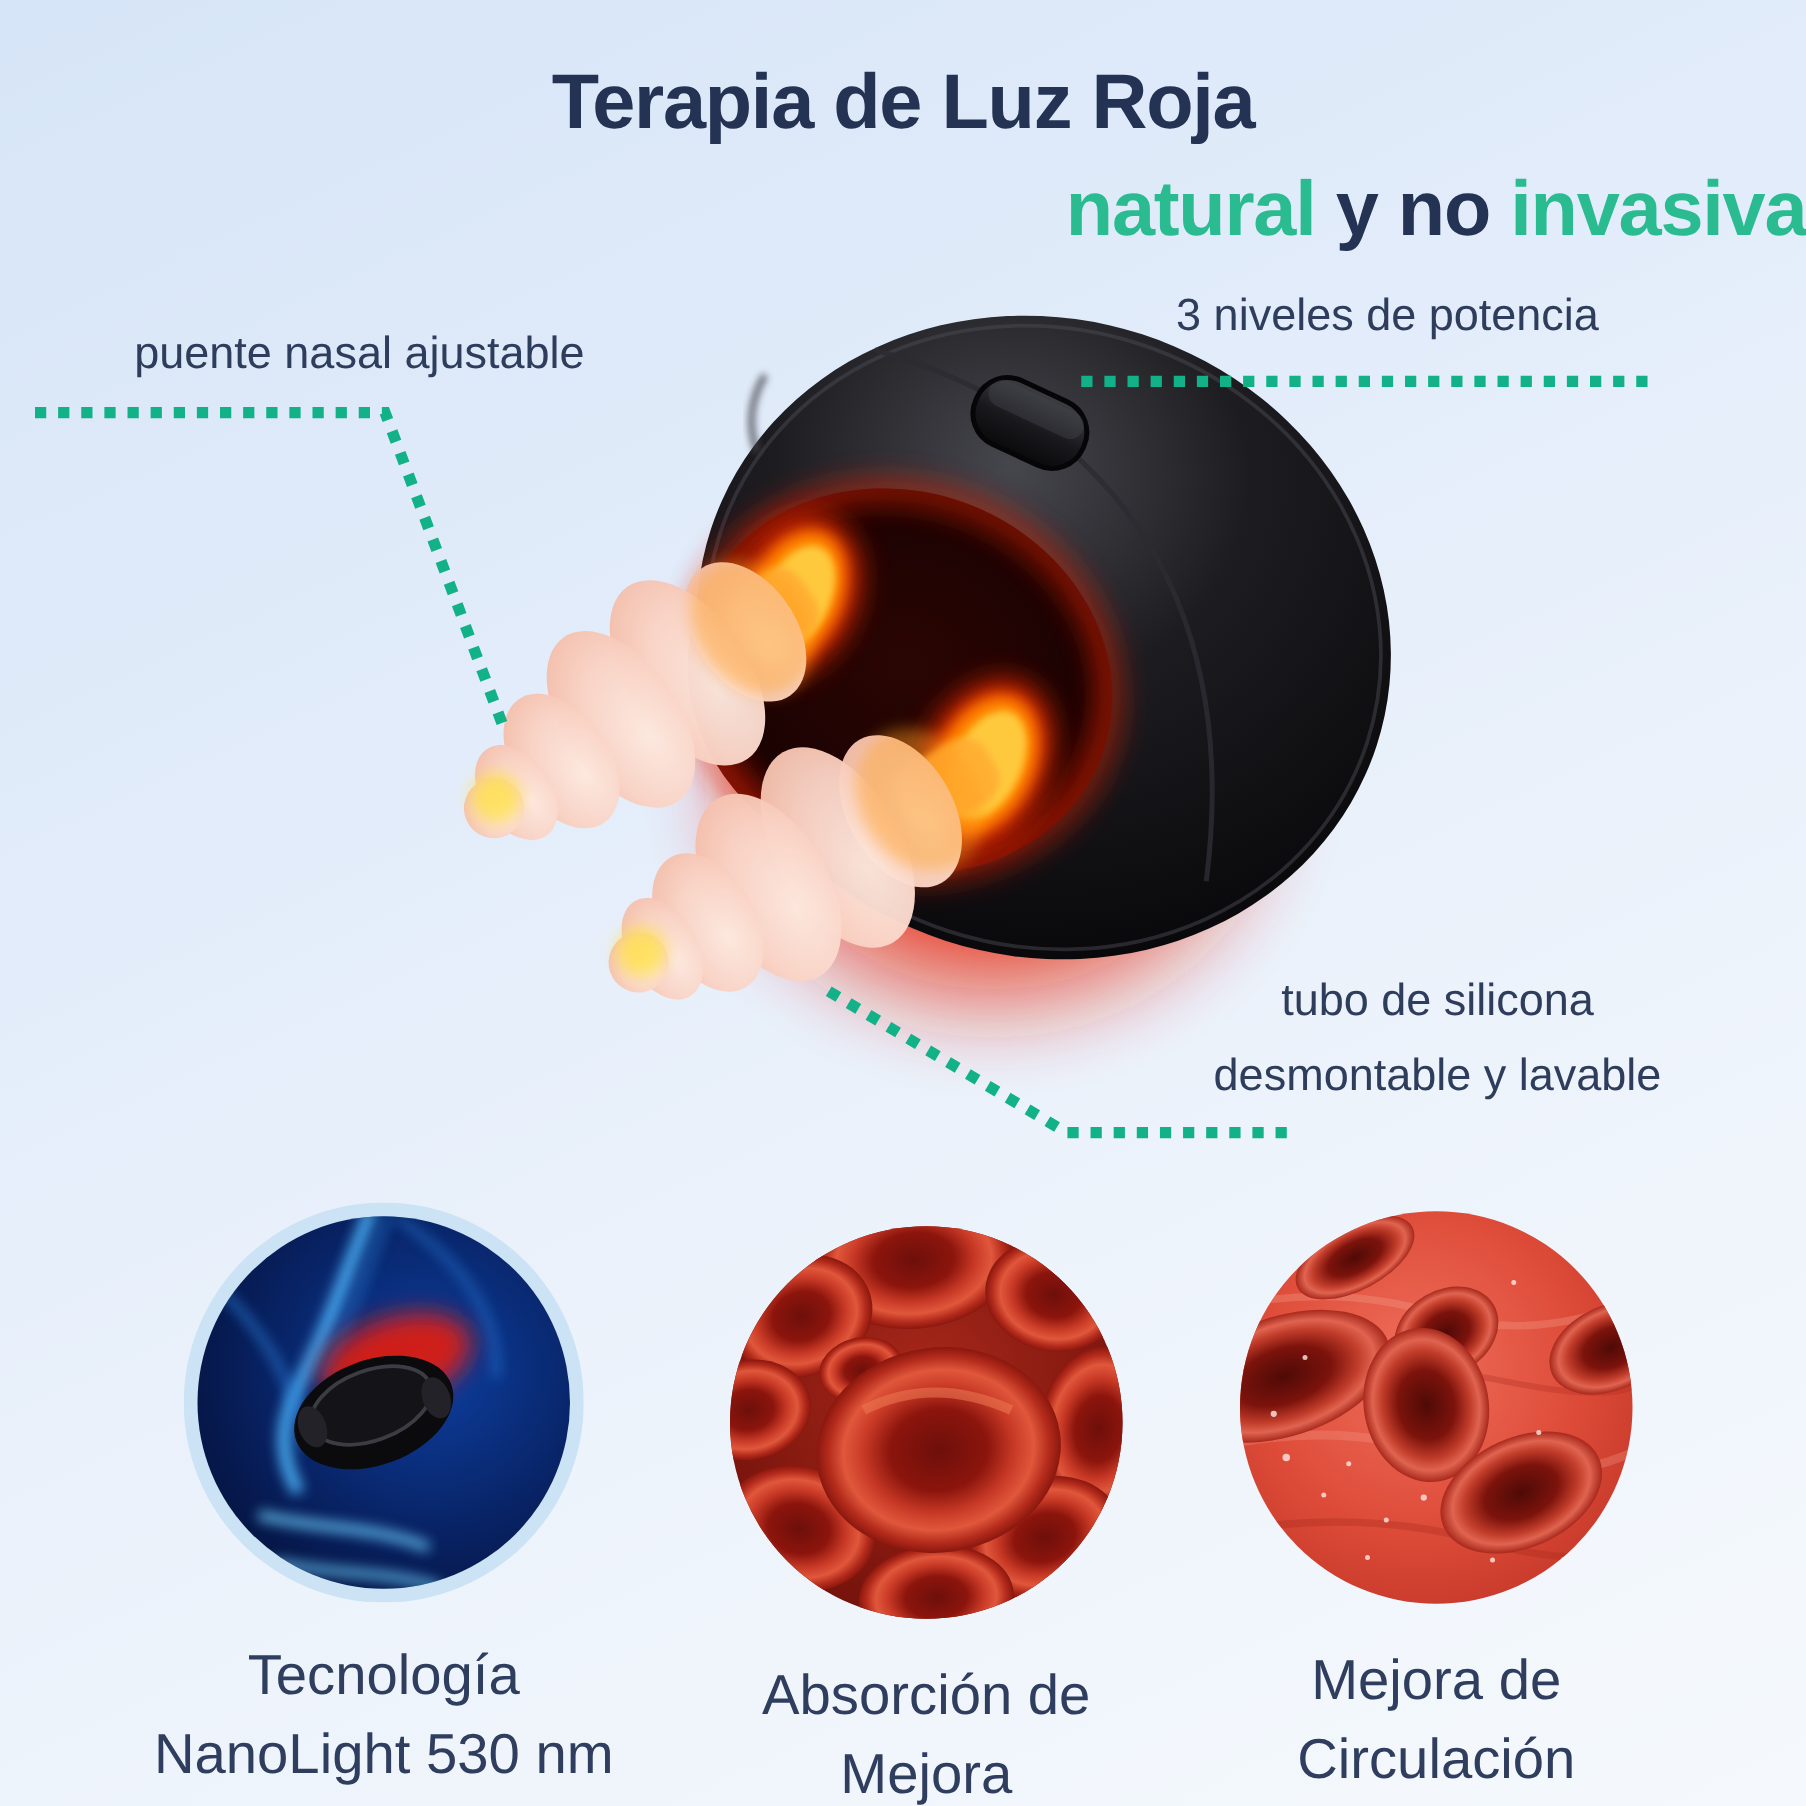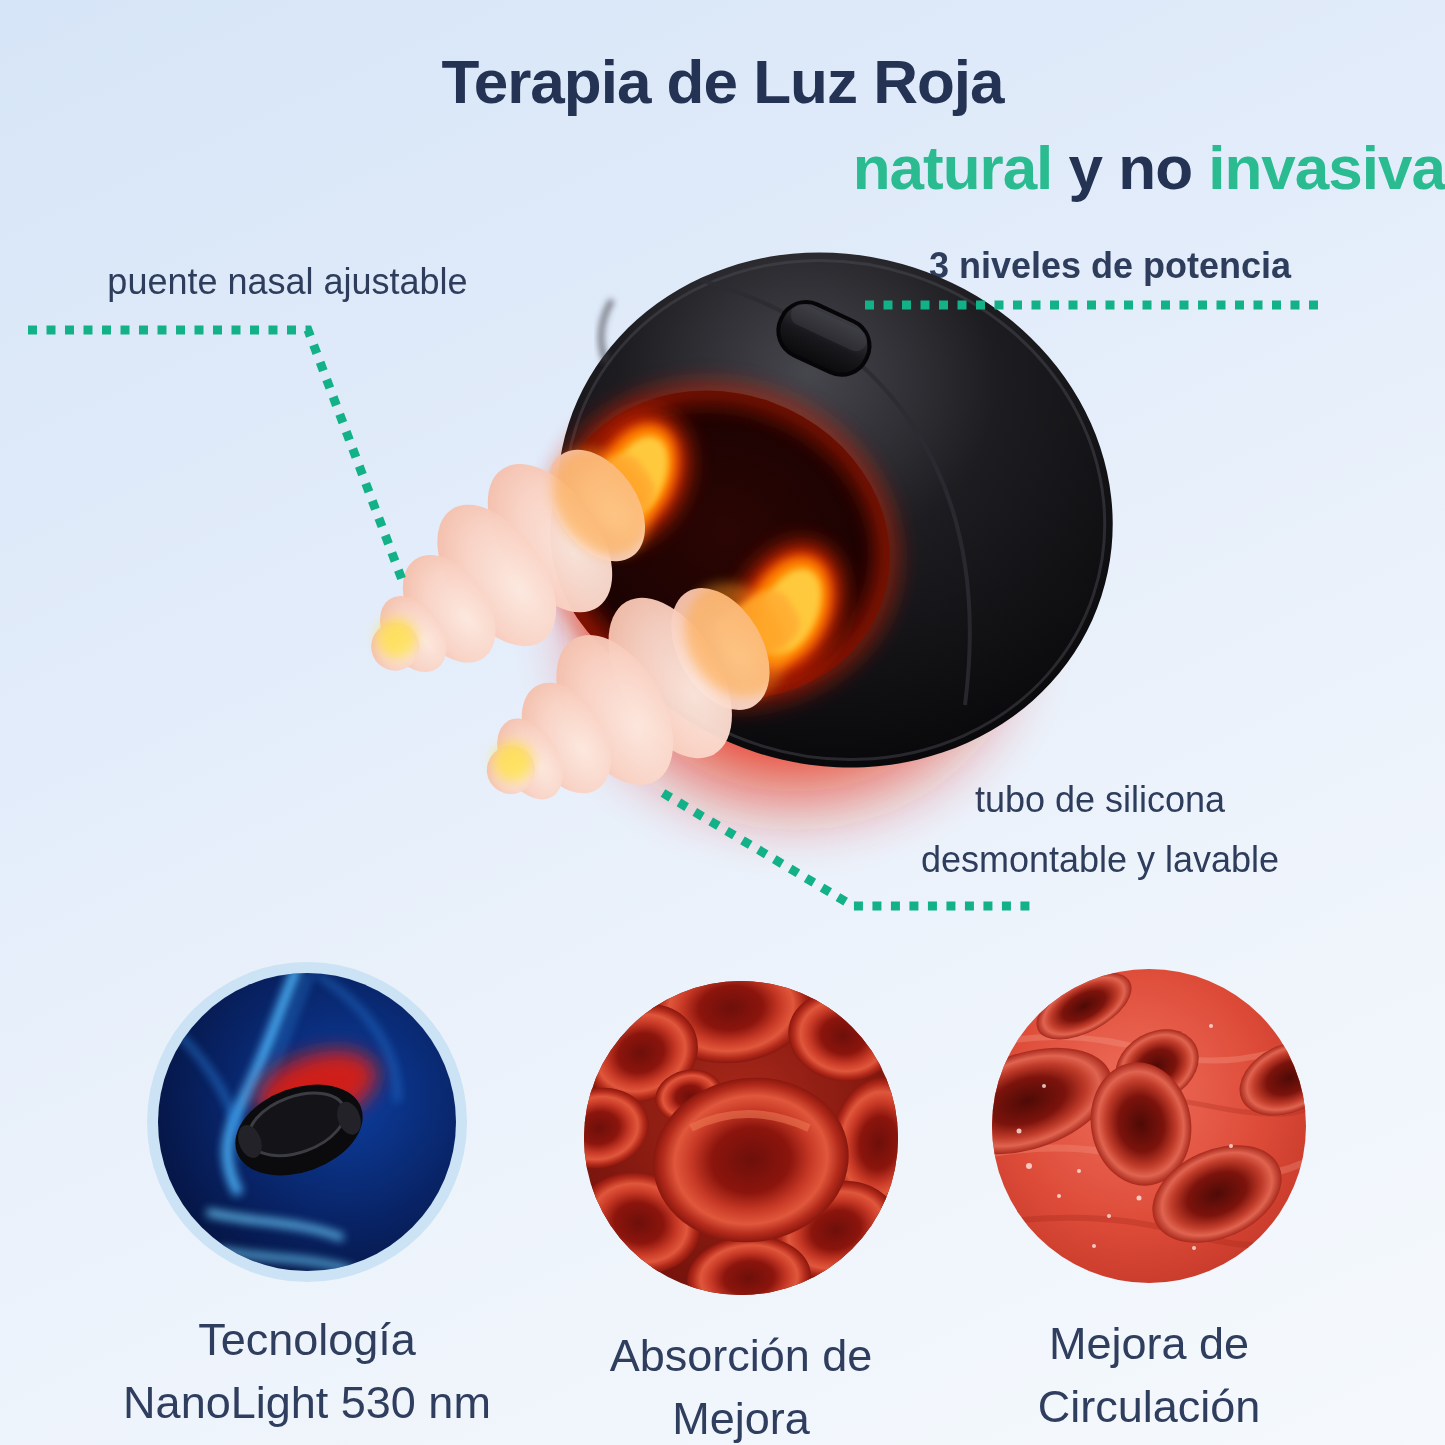--- a/index.html
+++ b/index.html
@@ -9,22 +9,22 @@
     font-family:"Liberation Sans",sans-serif;
   }
   .abs{position:absolute;}
   .title-line1{top:46px;left:0;width:100%;text-align:center;
     font-size:62px;font-weight:800;color:#243253;letter-spacing:-1px;margin:0;}
   .title-line2{top:132px;left:0;width:100%;text-align:right;
     font-size:62px;font-weight:800;color:#243253;letter-spacing:-1px;margin:0;white-space:pre-wrap;}
   .green{color:#2abc90;}
   .callout{color:#2e3d5c;font-size:36px;font-weight:400;line-height:60px;text-align:center;}
   .callout-left{top:252px;left:15px;width:545px;}
-  .callout-right{top:236px;left:870px;width:480px;font-weight:bold;}
-  .callout-bottom{top:770px;left:840px;width:520px;}
+  .callout-right{top:222px;left:870px;width:480px;}
+  .callout-bottom{top:770px;left:890px;width:520px;}
   .callout-bottom span{display:block;}
   .overlay-svg{top:0;left:0;width:1445px;height:1445px;pointer-events:none;}
   .features{top:962px;left:0;width:1445px;height:483px;}
   .feature{position:absolute;width:420px;top:0;}
   .feature.f1{left:97px;}
   .feature.f2{left:515px;}
   .feature.f3{left:935px;}
   .feature svg{display:block;margin:0 auto;}
   .feature-caption{margin-top:26px;text-align:center;color:#2f3e5e;
     font-size:45px;line-height:63px;font-weight:400;}

